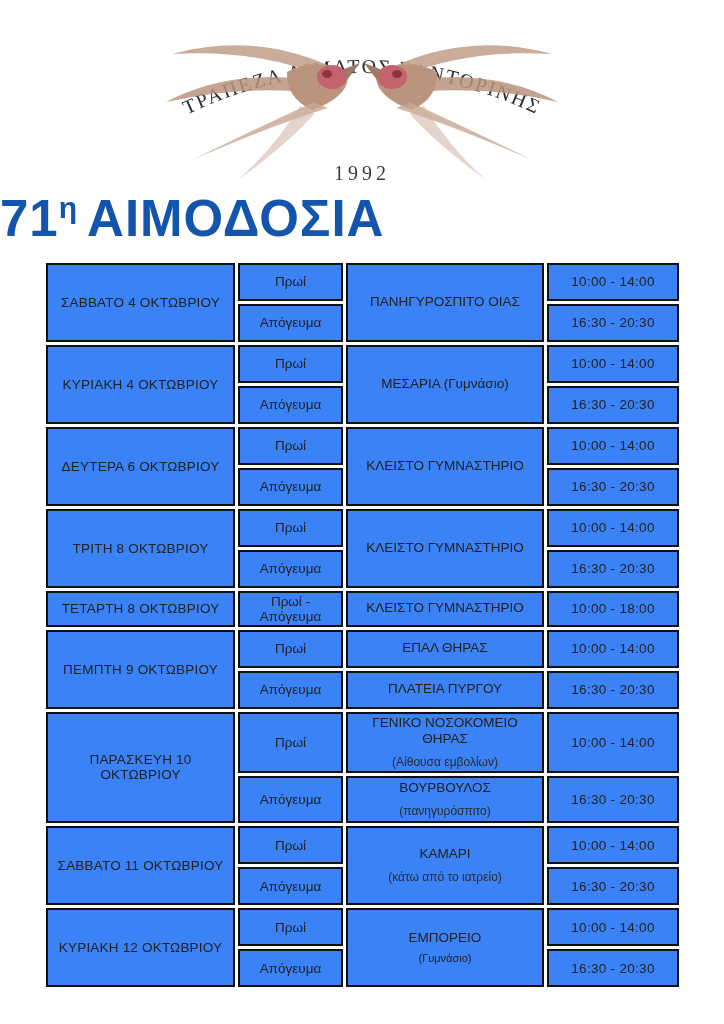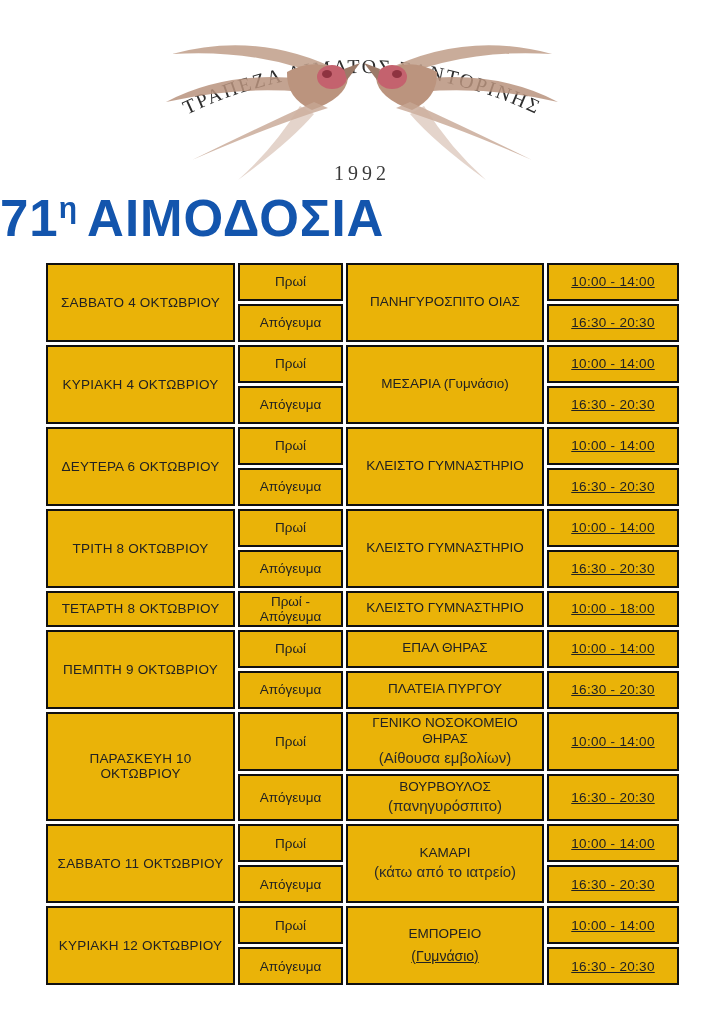--- a/index.html
+++ b/index.html
@@ -33,38 +33,38 @@
   
   .sched-wrap{margin:14px 0 0 43px;}
   table.sched{
     border-collapse:separate;
     border-spacing:3px;
     table-layout:fixed;
     width:639px;
   }
   table.sched td{
     border:2px solid #101010;
-    background:#eab308;
+    background:#3b82f6;
     text-align:center;
     vertical-align:middle;
     padding:1px 4px;
     font-size:13.5px;
     color:#222222;
     overflow:hidden;
   }
   tr.sub{height:38px;}
   tr.sub-single{height:33px;padding-left:30px;}
   tr.sub-tall{height:47px;}
   td.shaded{background:#d7d7d7;}
   td.day{font-size:13.5px;letter-spacing:.2px;}
   td.period{font-size:12.5px;}
   td.loc{font-size:13.5px;line-height:1.25;}
-  td.hours{font-size:14px;letter-spacing:.3px;text-decoration:underline;}
-  .loc-note{display:block;font-size:15px;color:#2b2b2b;margin-top:1px;}
-  .loc-note--lg{display:block;font-size:14px;margin-top:5px;text-decoration:underline;}
+  td.hours{font-size:14px;letter-spacing:.3px;}
+  .loc-note{display:block;font-size:12px;color:#2b2b2b;margin-top:7px;}
+  .loc-note--lg{display:block;font-size:11px;margin-top:5px;}
 </style>
 </head>
 <body>
 
 <div class="poster">
 
   <div class="logo-wrap">
     <svg class="logo-svg" width="460" height="172" viewBox="0 0 460 172">
       <defs>
         <path id="arcpath" d="M 44 100 Q 230 6 416 100" fill="none"></path>

